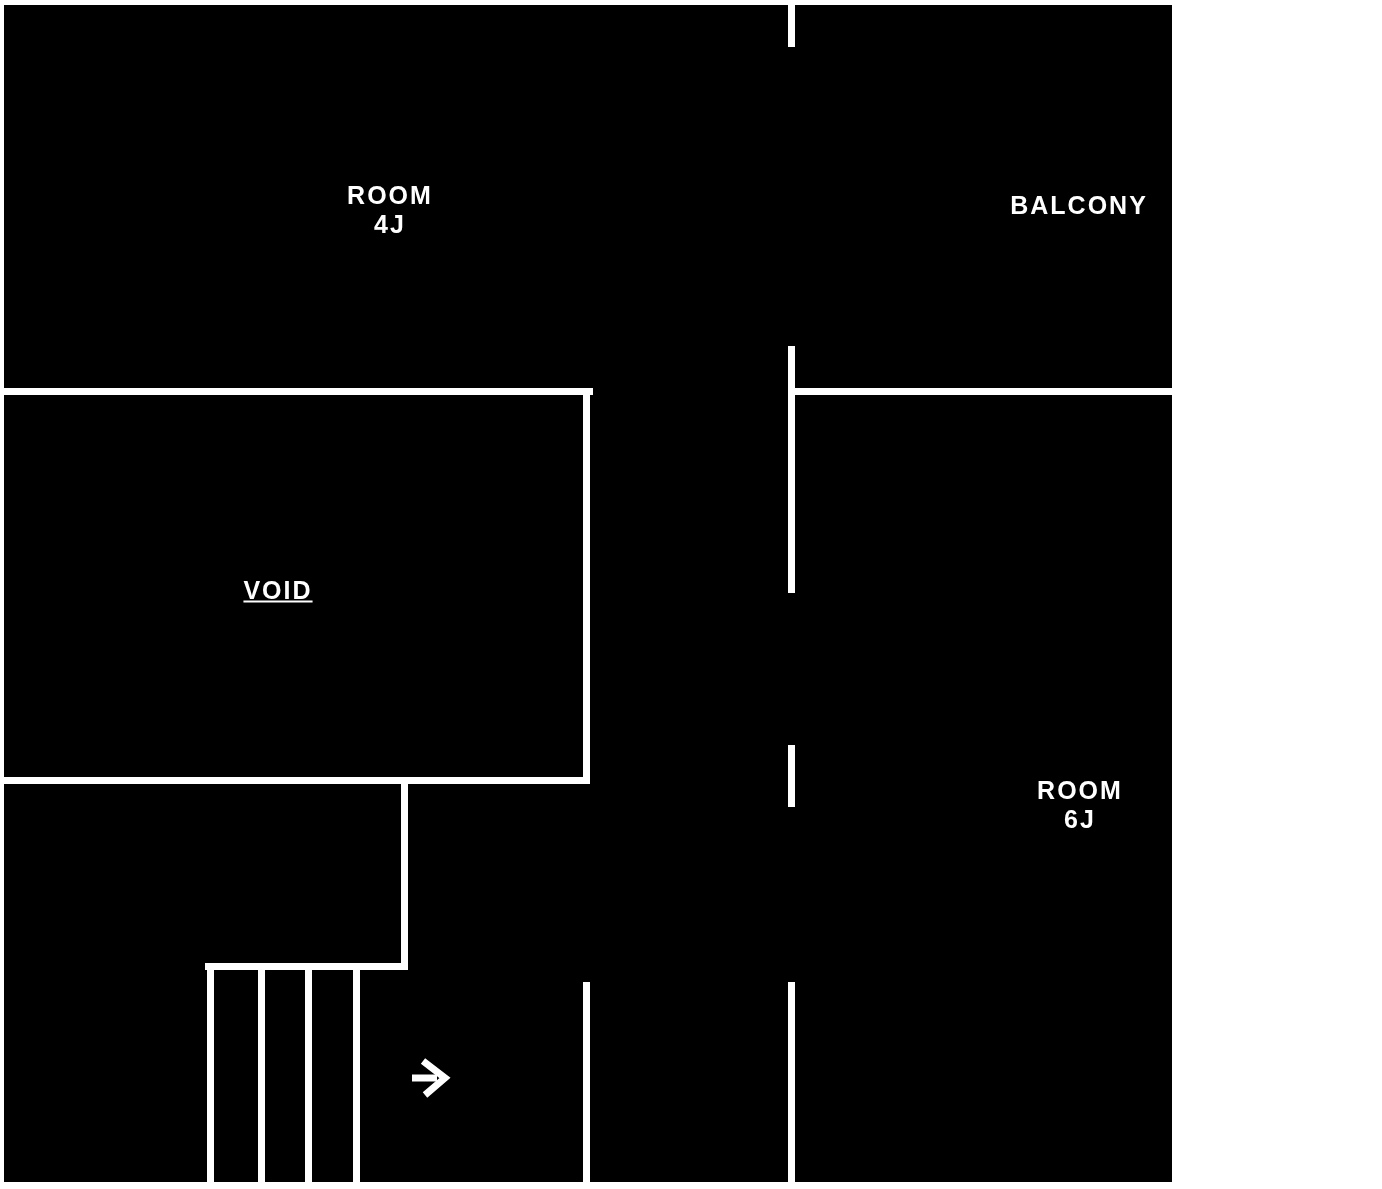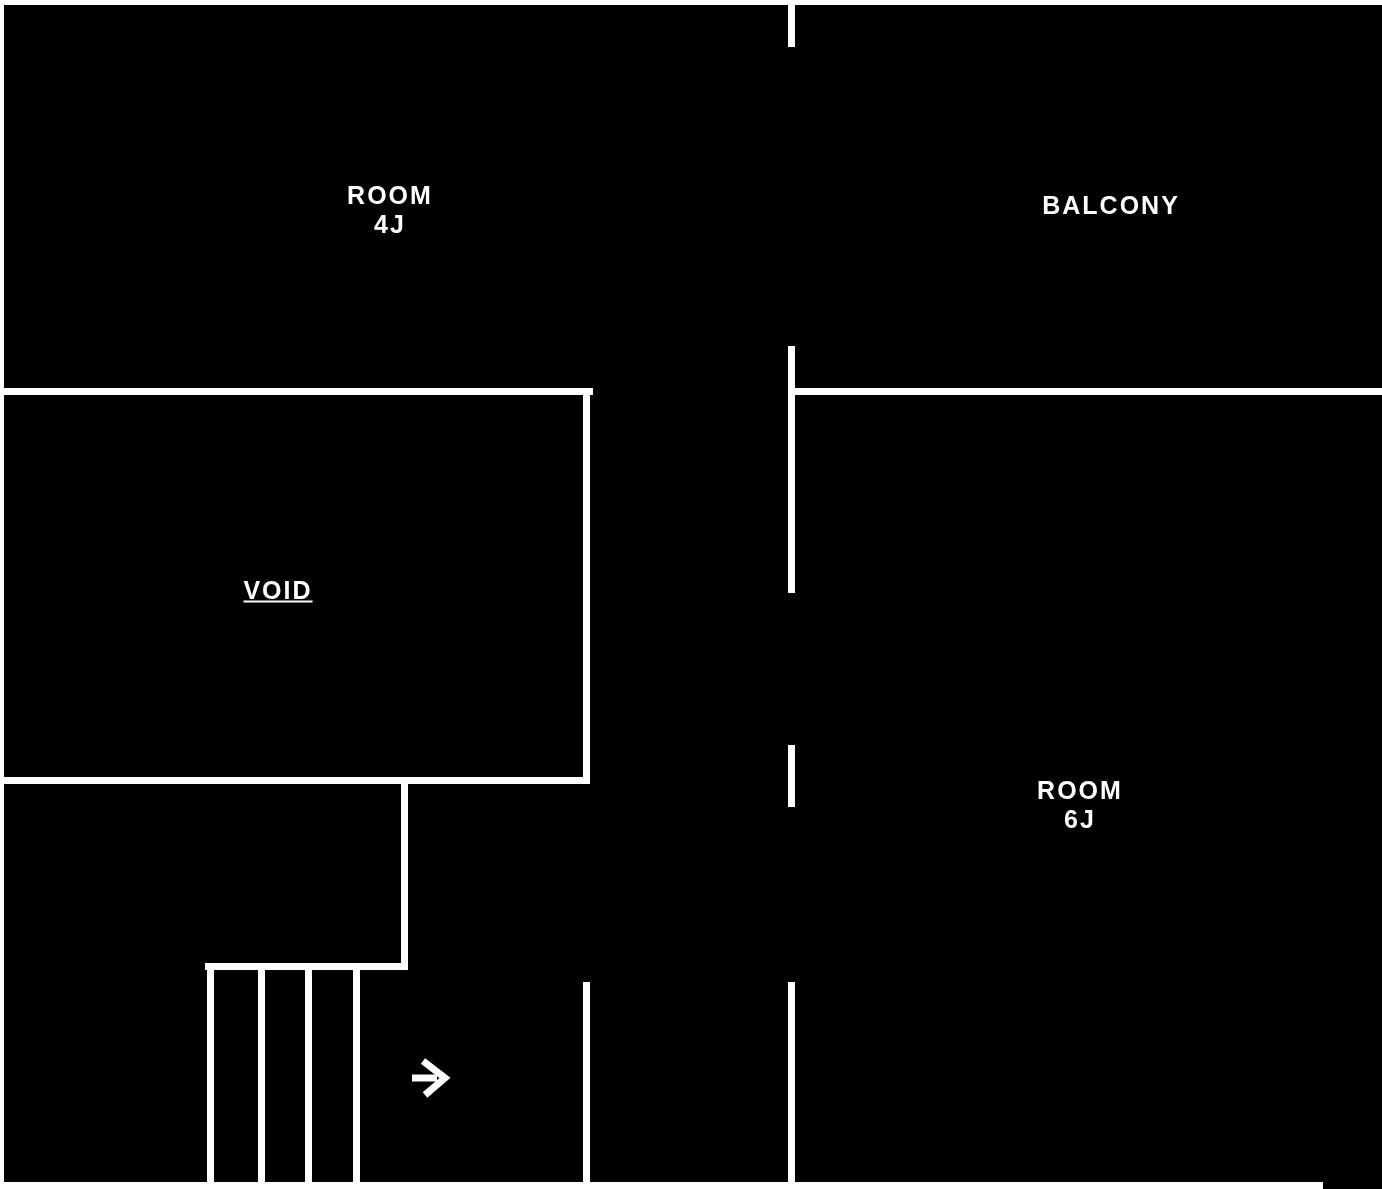--- a/index.html
+++ b/index.html
@@ -4,21 +4,21 @@
 <style>
   html, body {
     margin: 0;
     padding: 0;
     width: 1382px;
     height: 1189px;
     overflow: hidden;
   }
   .plan {
     position: relative;
-    width: 1382px;
+    width: 1172px;
     height: 1189px;
     background: #000000;
     font-family: "Liberation Sans", sans-serif;
   }
   .wall {
     position: absolute;
     background: #ffffff;
   }
   .room-label {
     position: absolute;
@@ -59,21 +59,21 @@
       <div class="wall" style="left: 207px; top: 969px; width: 7px; height: 213px; background: rgb(255, 255, 255);"></div>
       <div class="wall" style="left: 258px; top: 969px; width: 7px; height: 213px; background: rgb(255, 255, 255);"></div>
       <div class="wall" style="left: 305px; top: 969px; width: 7px; height: 213px; background: rgb(255, 255, 255);"></div>
       <div class="wall" style="left: 353px; top: 969px; width: 7px; height: 213px; background: rgb(255, 255, 255);"></div>
       <div class="wall" style="left: 583px; top: 982px; width: 7px; height: 207px; background: rgb(255, 255, 255);"></div>
     </div>
 
   <div class="room-label" style="left:390px; top:210px;">ROOM
 4J</div>
 
-  <div class="room-label" style="left:1079px; top:205px;margin-left:32px;">BALCONY</div>
+  <div class="room-label" style="left:1079px; top:205px;">BALCONY</div>
 
   <div class="room-label" style="left:278px; top:590px;text-decoration:underline;">VOID</div>
 
   <div class="room-label" style="left:1080px; top:805px;">ROOM
 6J</div>
 
   <svg class="arrow-icon" width="48" height="46" viewBox="0 0 48 46">
     <line x1="7" y1="23" x2="32" y2="23" stroke="#ffffff" stroke-width="7"></line>
     <polyline points="18,6 40,23 20,40" fill="none" stroke="#ffffff" stroke-width="7" stroke-linejoin="miter"></polyline>
   </svg>

